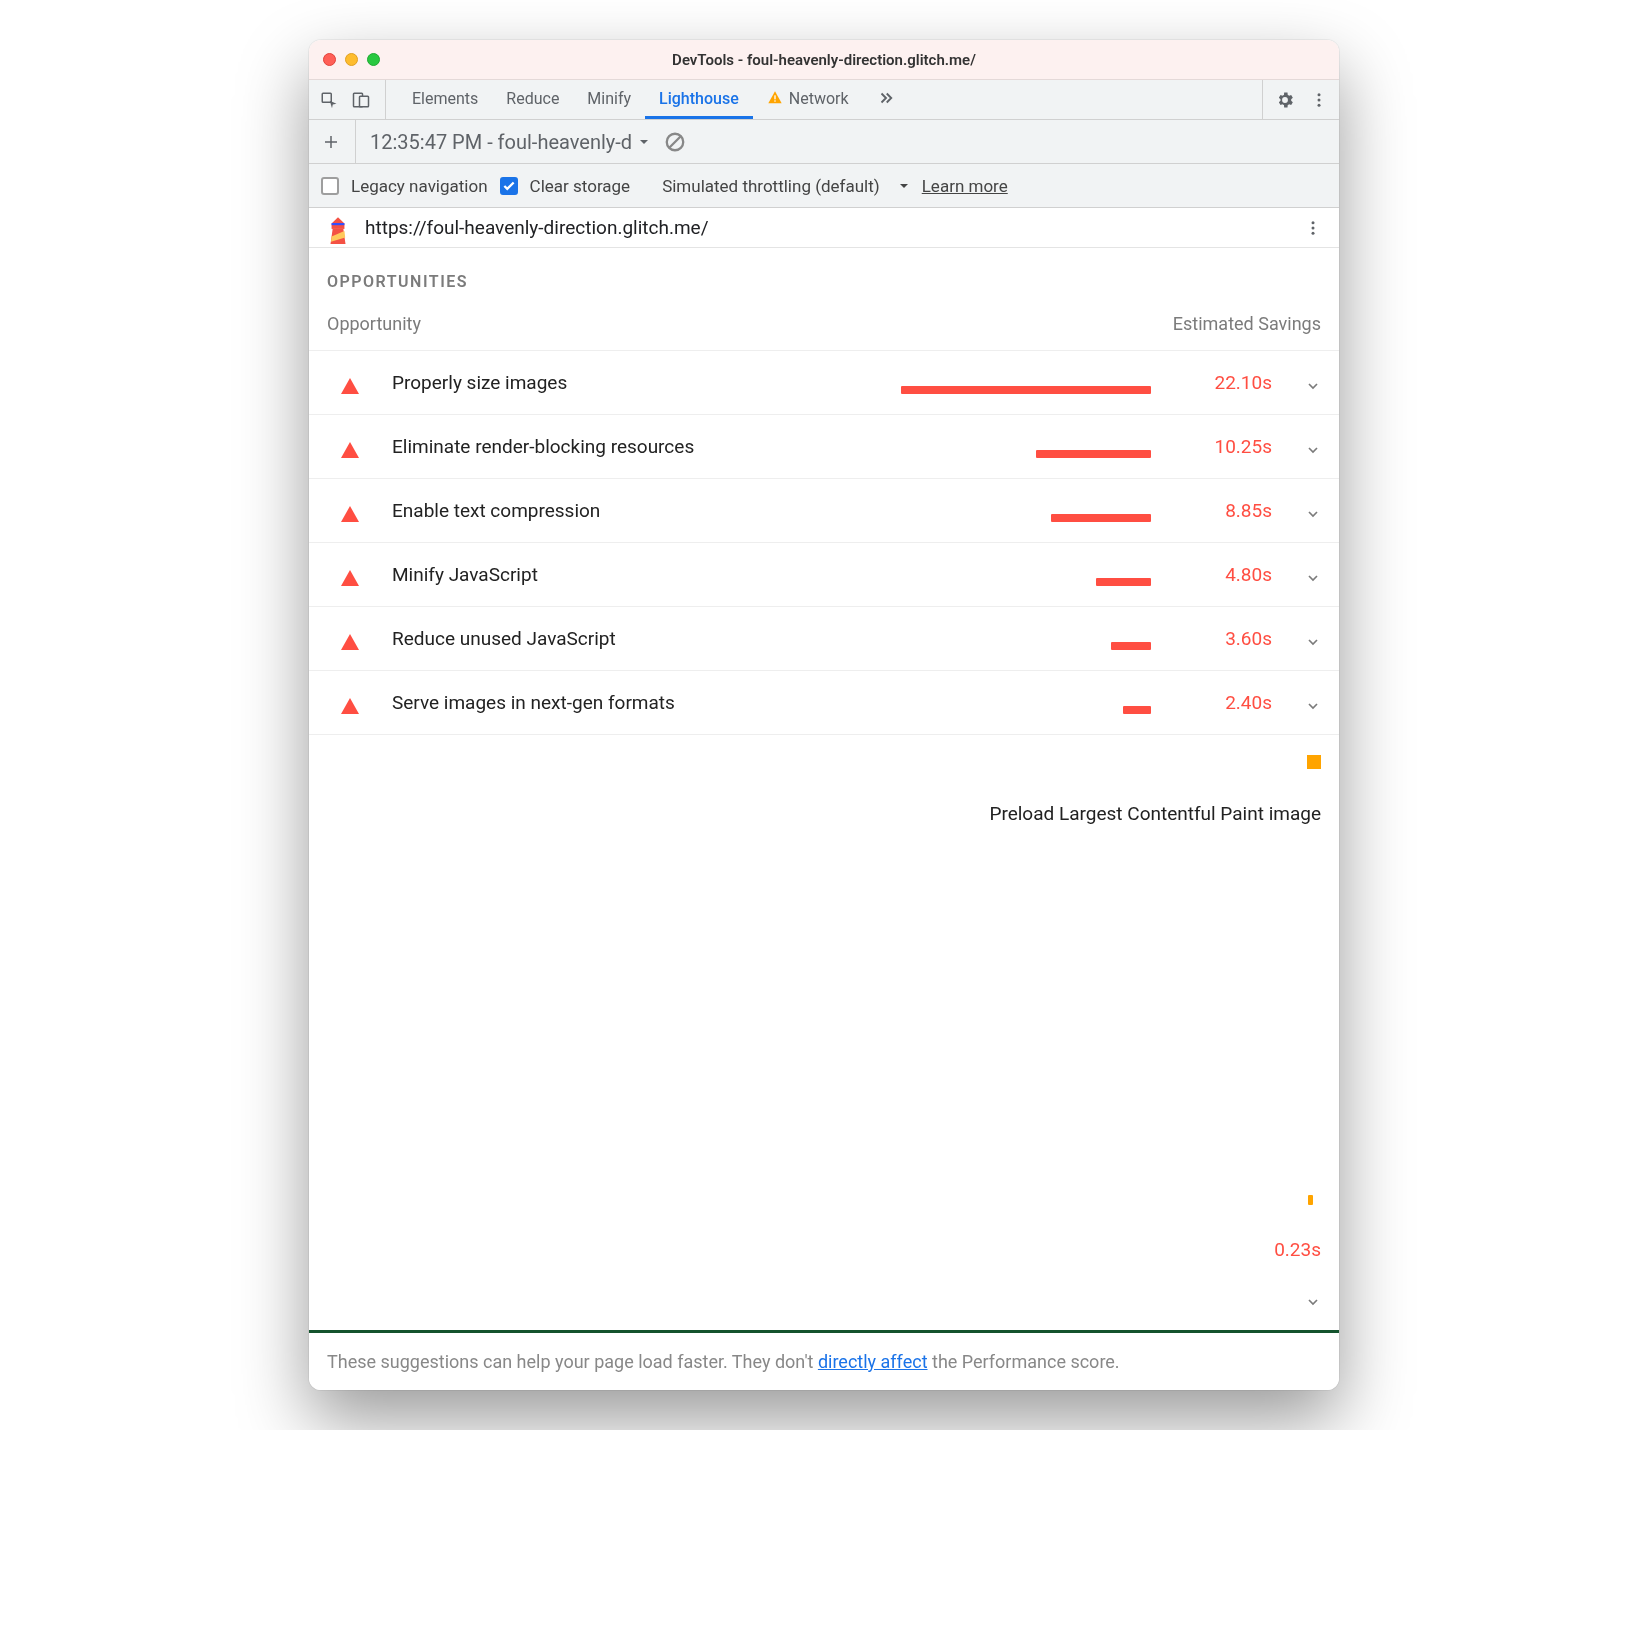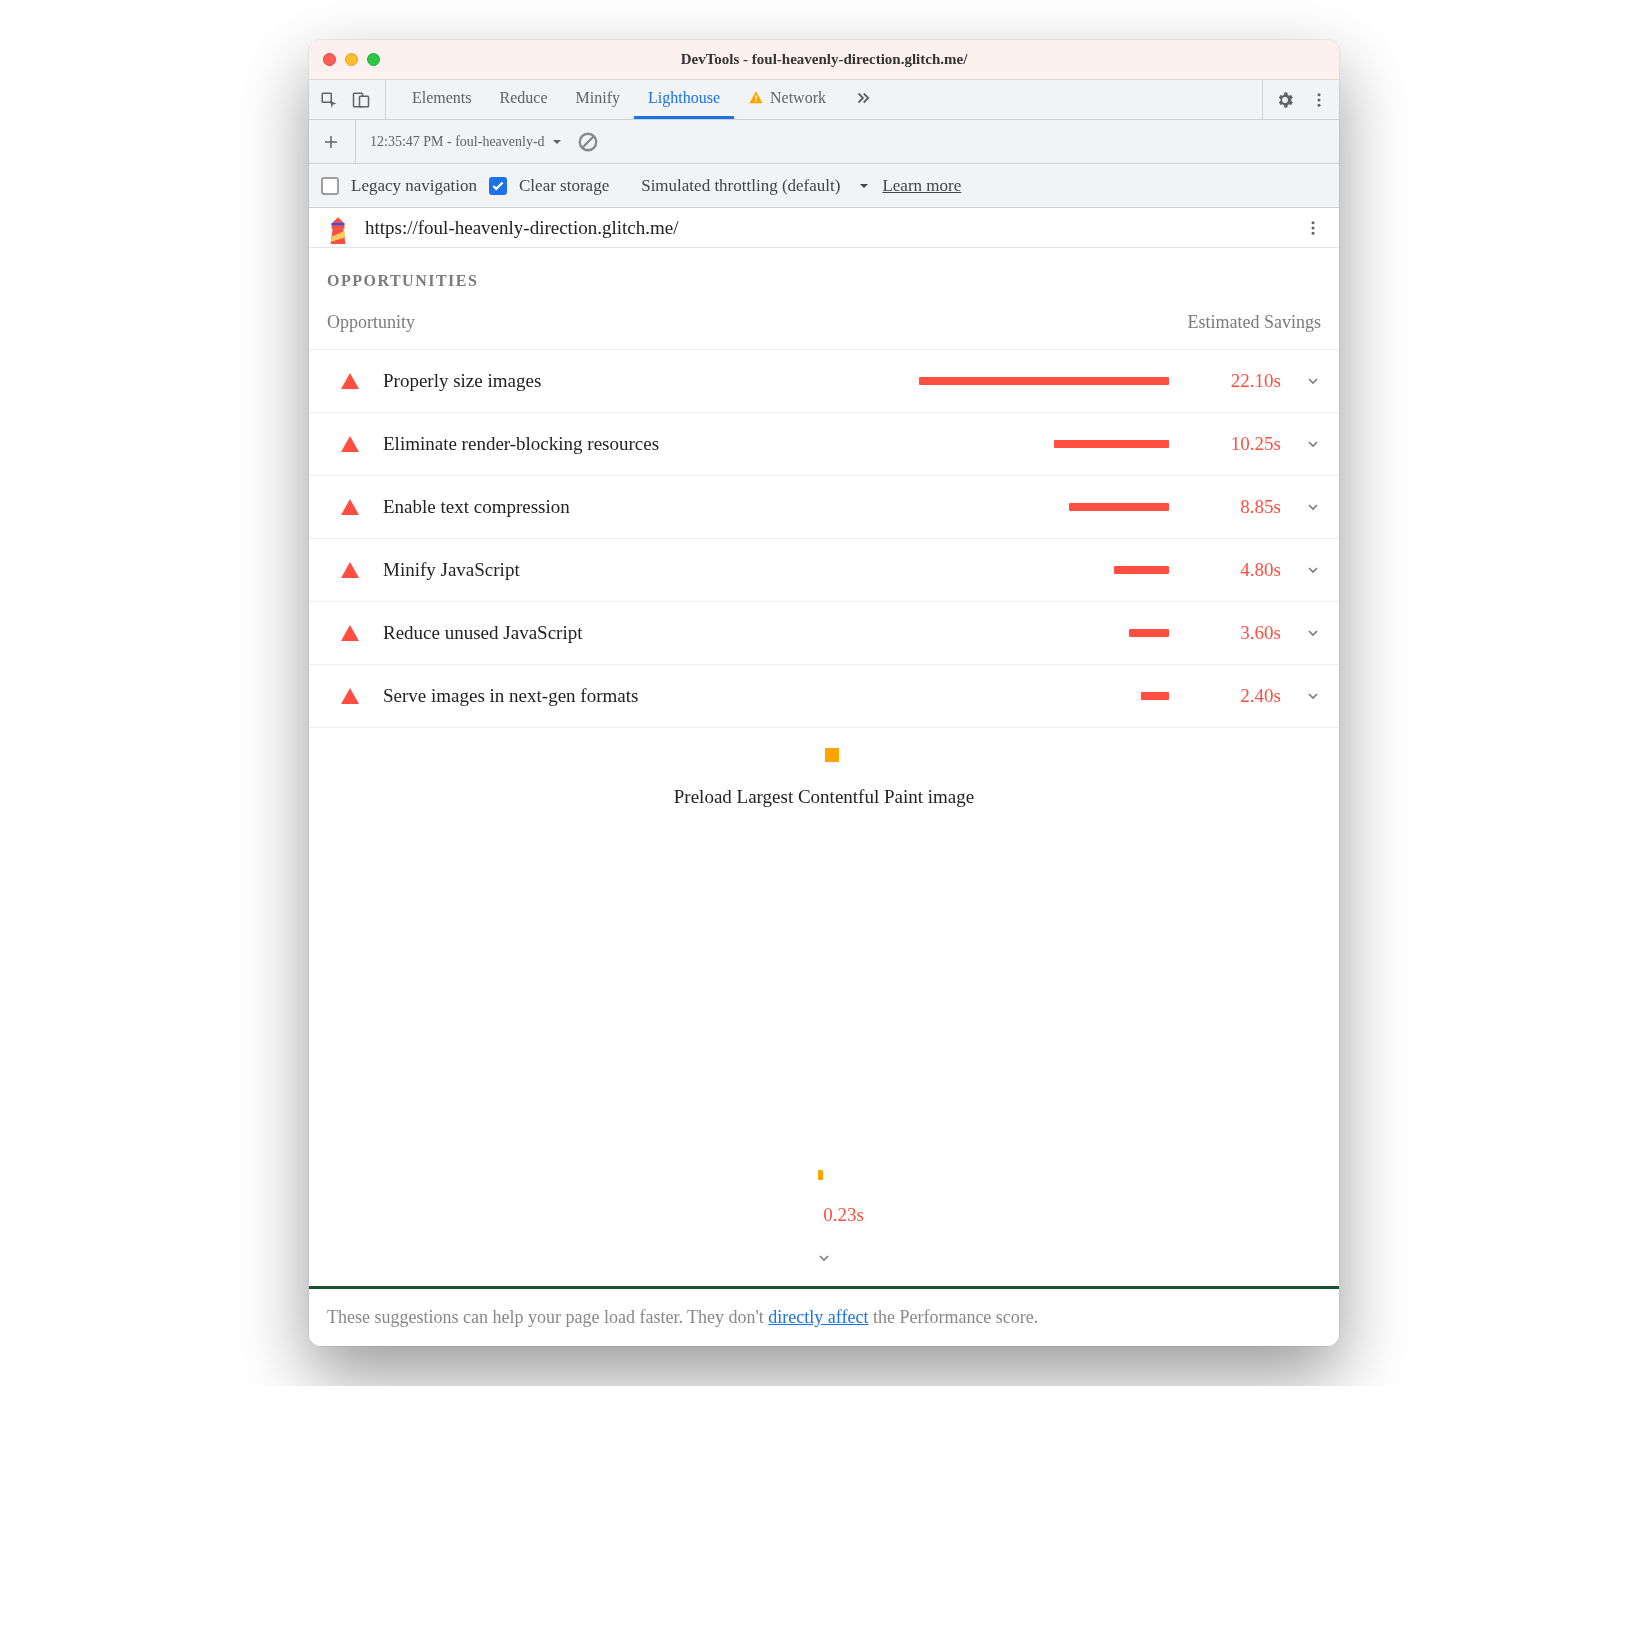--- a/index.html
+++ b/index.html
@@ -10,21 +10,20 @@
     justify-content: center;
     align-items: flex-start;
     padding: 40px;
   }
   .window {
     width: 1030px;
     border-radius: 12px;
     overflow: hidden;
     box-shadow: 0 30px 70px rgba(0,0,0,0.4), 0 0 0 1px rgba(0,0,0,0.05);
     background: #fff;
-    font-family: Liberation Serif, serif;
   }
   
   .titlebar {
     height: 40px;
     background: #fdf1f0;
     display: flex;
     align-items: center;
     padding: 0 14px;
     position: relative;
     border-bottom: 1px solid #e4d9d8;
@@ -69,21 +68,21 @@
     border-bottom: 1px solid #d0d0d0;
     display: flex; align-items: center;
     padding: 0 12px;
     gap: 14px;
   }
   .plusbtn { color: #5f6368; font-size: 22px; display:flex; align-items:center; justify-content:center; width:20px;}
   .vdiv { width: 1px; height: 100%; background: #d0d0d0; }
   .dropdown {
     display: flex; align-items: center;
     background: #f1f3f4; border: none;
-    font-size: 14px; color: #5f6368;
+    font-size: 20px; color: #5f6368;
     gap: 6px;
   }
   .nope { color: #888; }
   
   .settingsrow {
     height: 44px;
     background: #f1f3f4;
     border-bottom: 1px solid #d0d0d0;
     display: flex; align-items: center;
     padding: 0 12px; gap: 12px;
@@ -112,25 +111,25 @@
     padding: 10px 18px 16px 18px;
     font-size: 16px; font-weight: 600; color: #7b7b7b;
     letter-spacing: 1.5px;
   }
   .cols-header {
     display: flex; padding: 6px 18px 16px 18px;
     font-size: 18px; color: #7b7b7b;
   }
   .cols-header .c1 { flex: 1; }
   .row {
-    display: flex; align-items: center;
+    display: flex; align-items: flex-end;
     padding: 20px 18px;
     border-top: 1px solid #eee;
     font-size: 19px;
-    gap: 24px;
+    gap: 33px;
   }
   .row:last-of-type { border-bottom: 3px solid #14532d; flex-direction: column; }
   .tri {
     width: 0; height: 0;
     border-left: 9px solid transparent;
     border-right: 9px solid transparent;
     border-bottom: 16px solid #ff4e42;
     margin-left: 14px;
   }
   .sq { width: 14px; height: 14px; background: #ffa400; margin-left: 15px;}

